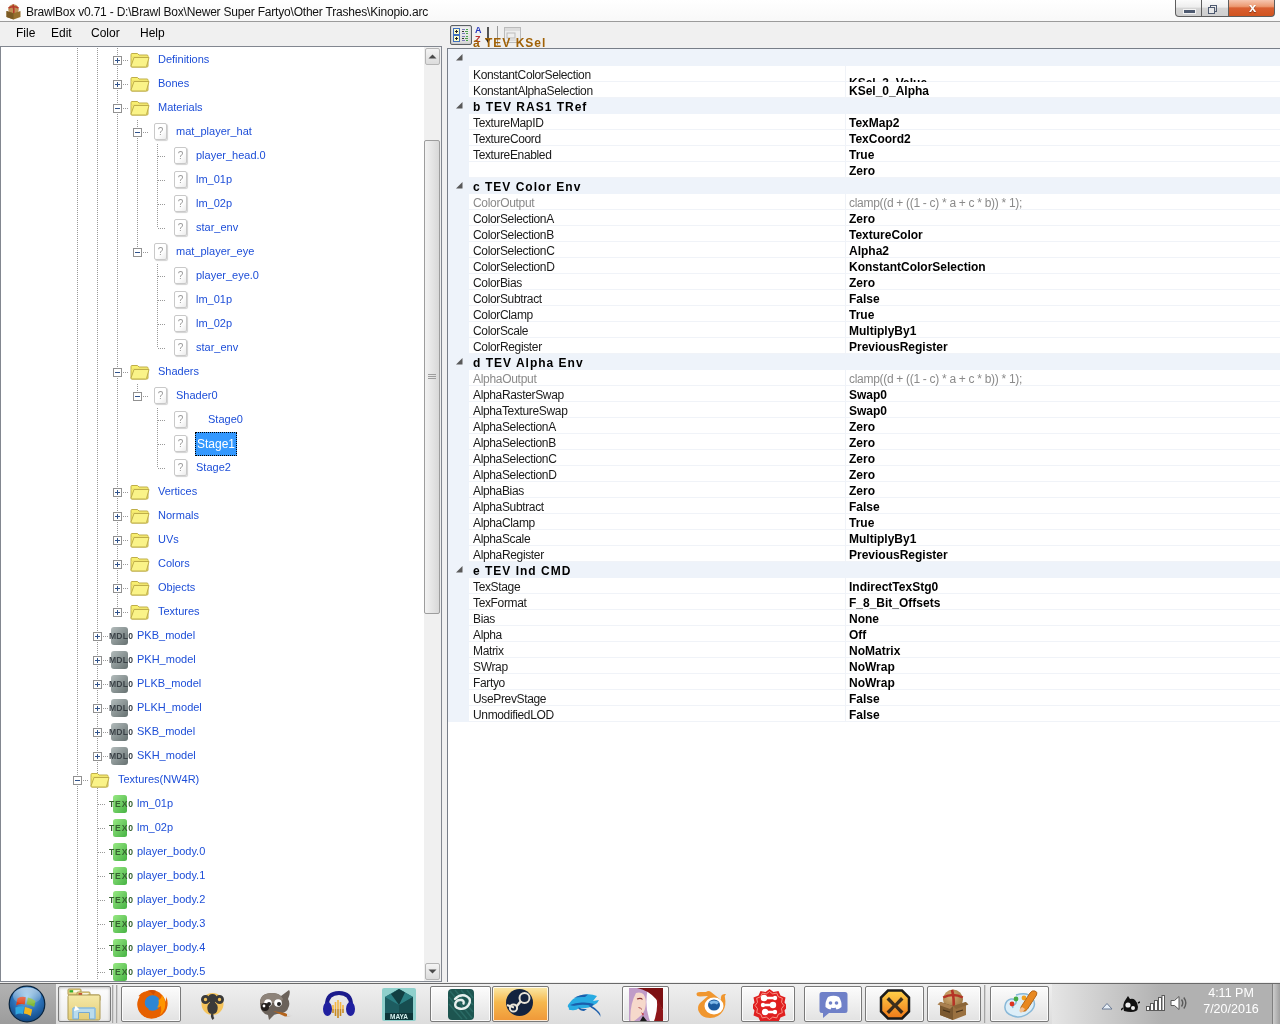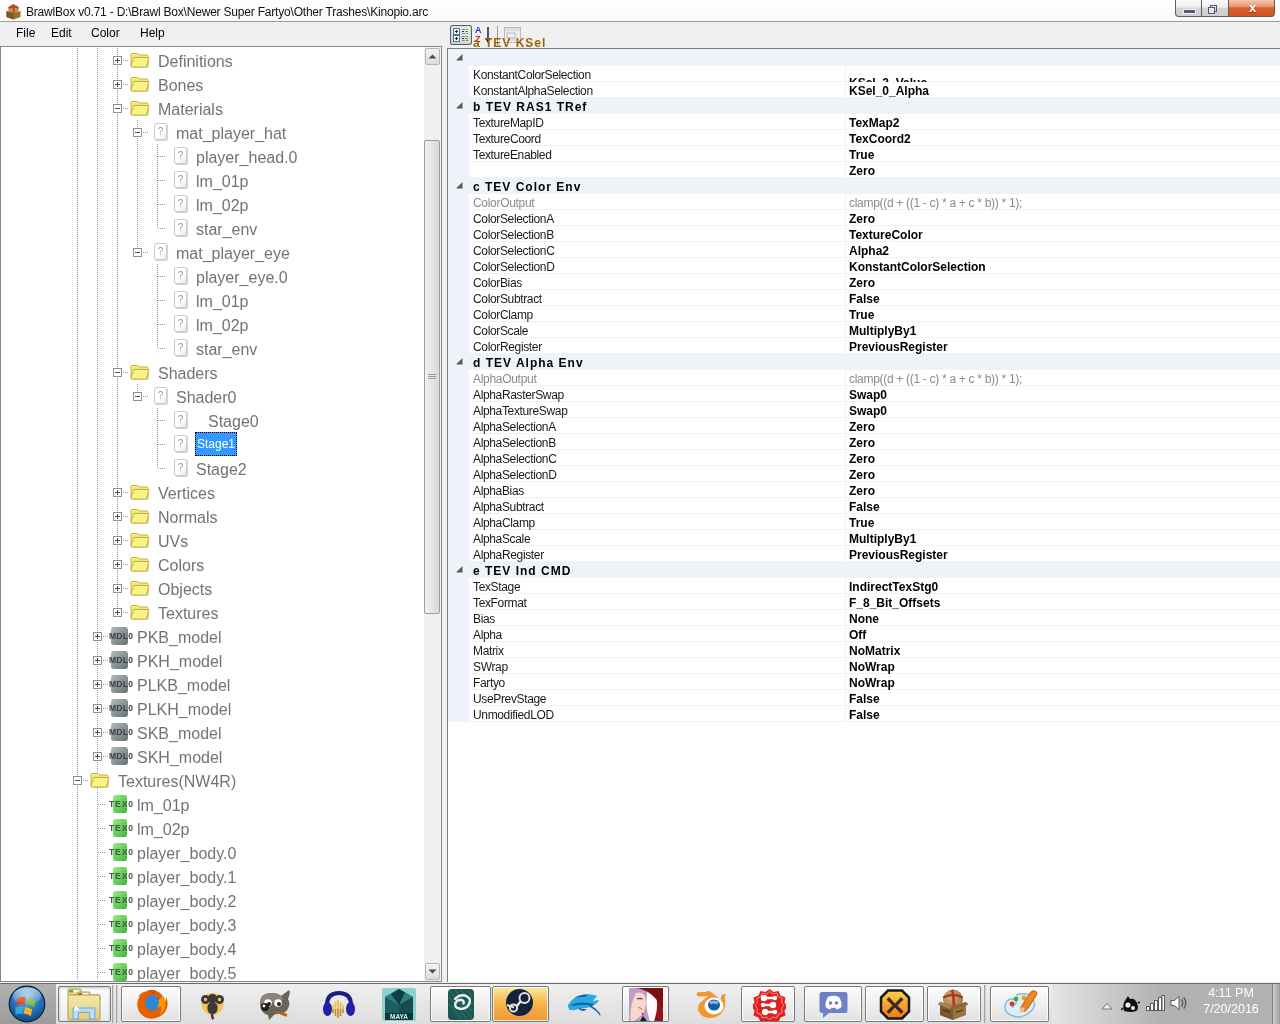--- a/index.html
+++ b/index.html
@@ -18,21 +18,21 @@
 #menubar { left:0; top:22px; width:1280px; height:24px; background:#f0f0f0; }
 .menuitem { top:26px; font-size:12px; color:#000; }
 
 #treepanel { left:0; top:46px; width:442px; height:936px; background:#fff; border:1px solid #828790; }
 #gridpanel { left:447px; top:48px; width:833px; height:934px; background:#fff; border:1px solid #787e88; border-right:none; border-bottom:none; }
 .vline { position:absolute; width:1px; background-image:repeating-linear-gradient(to bottom,#999 0 1px,transparent 1px 2px); }
 .hline { position:absolute; height:1px; background-image:repeating-linear-gradient(to right,#999 0 1px,transparent 1px 2px); }
 .ebox { position:absolute; width:9px; height:9px; background:#fff; border:1px solid #919191; }
 .ebox i { position:absolute; left:1px; top:3px; width:5px; height:1px; background:#31538c; }
 .ebox b { position:absolute; left:3px; top:1px; width:1px; height:5px; background:#31538c; }
-.tlabel { position:absolute; font-size:16px; color:#737373; white-space:nowrap; }
+.tlabel { position:absolute; font-size:11px; color:#1d4ed8; white-space:nowrap; }
 .qicon { position:absolute; width:13px; height:17px; background:linear-gradient(135deg,#ffffff 55%,#ececec 100%); border:1px solid #c9c9c9; border-radius:2px; box-shadow:1px 1px 1px rgba(0,0,0,0.18); color:#9a9a9a; font-size:10px; text-align:center; line-height:16px; }
 .sel { position:absolute; background:#3398fe; border:1px dotted #000; color:#fff; font-size:12px; padding:0 1px; line-height:22px; height:24px; }
 
 .sbtrack { position:absolute; background:#f0f0f0; }
 .sbbtn { position:absolute; background:linear-gradient(#f4f4f4,#dcdcdc); border:1px solid #b5b5b5; border-radius:2px; }
 .sbthumb { position:absolute; background:linear-gradient(to right,#f2f2f2,#d8d8d8); border:1px solid #9d9d9d; border-radius:2px; }
 
 .pgcat { position:absolute; left:448px; width:832px; height:16px; background:#eef3fa; font-size:12px; font-weight:bold; color:#000; }
 .pgrow { position:absolute; left:448px; width:832px; height:16px; background:#fff; border-bottom:1px solid #f0f3f8; }
 .pggut { position:absolute; left:448px; width:21px; height:16px; background:#eef3fa; }

